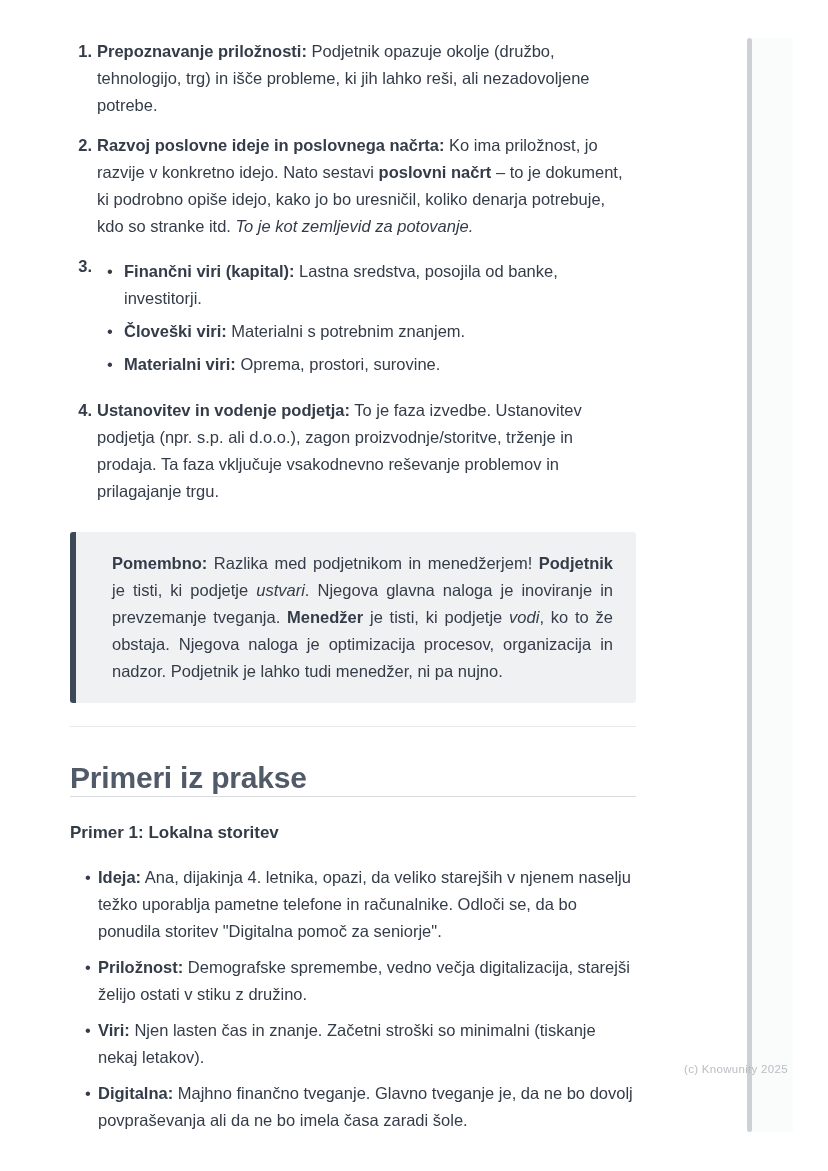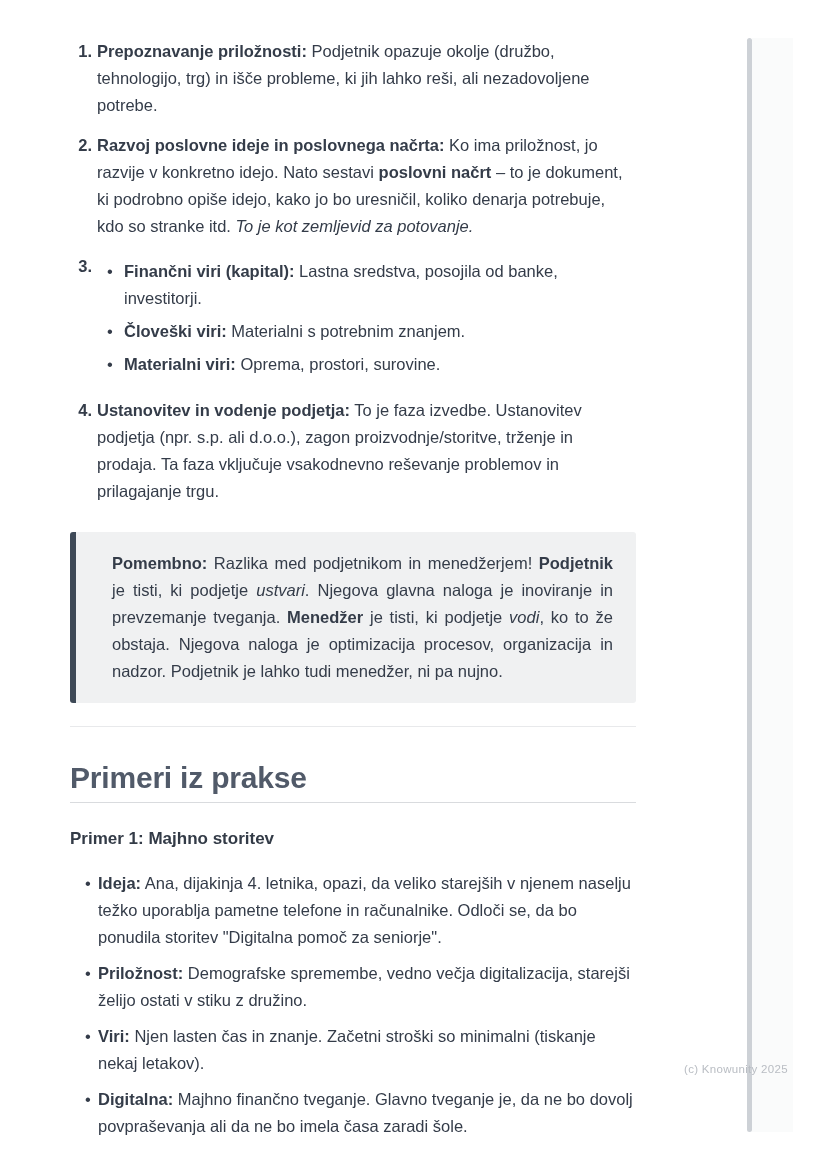--- a/index.html
+++ b/index.html
@@ -49,21 +49,21 @@
 
   .rule { border: none; border-top: 1px solid #e8e9eb; margin-top: 23px; }
 
   .h1 {
     font-size: 30px;
     line-height: 36px;
     font-weight: bold;
     color: #515a69;
     letter-spacing: -0.2px;
     margin-top: 33px;
-    padding-bottom: 6px;
+    padding-bottom: 0;
     border-bottom: 1px solid #d9dbde;
   }
   .h3 {
     font-size: 17px;
     font-weight: bold;
     color: #333b47;
     margin-top: 22px;
   }
 
   
@@ -142,21 +142,21 @@
     </ol>
 
     <div class="callout">
       <p class="para justify"><span class="b">Pomembno:</span><span> Razlika med podjetnikom in menedžerjem! </span><span class="b">Podjetnik</span><span> je tisti, ki podjetje </span><span class="i">ustvari</span><span>. Njegova glavna naloga je inoviranje in prevzemanje tveganja. </span><span class="b">Menedžer</span><span> je tisti, ki podjetje </span><span class="i">vodi</span><span>, ko to že obstaja. Njegova naloga je optimizacija procesov, organizacija in nadzor. Podjetnik je lahko tudi menedžer, ni pa nujno.</span></p>
     </div>
 
     <hr class="rule">
 
     <h1 class="h1">Primeri iz prakse</h1>
 
-    <h3 class="h3">Primer 1: Majhno storitev</h3>
+    <h3 class="h3">Primer 1: Lokalna storitev</h3>
 
     <ul class="bul-list">
       <li class="bul-item">
         <span class="bullet">•</span>
         <p><span class="b">Ideja:</span><span> Ana, dijakinja 4. letnika, opazi, da veliko starejših v njenem naselju težko uporablja pametne telefone in računalnike. Odloči se, da bo ponudila storitev "Digitalna pomoč za seniorje".</span></p>
       </li>
       <li class="bul-item">
         <span class="bullet">•</span>
         <p><span class="b">Priložnost:</span><span> Demografske spremembe, vedno večja digitalizacija, starejši želijo ostati v stiku z družino.</span></p>
       </li>

